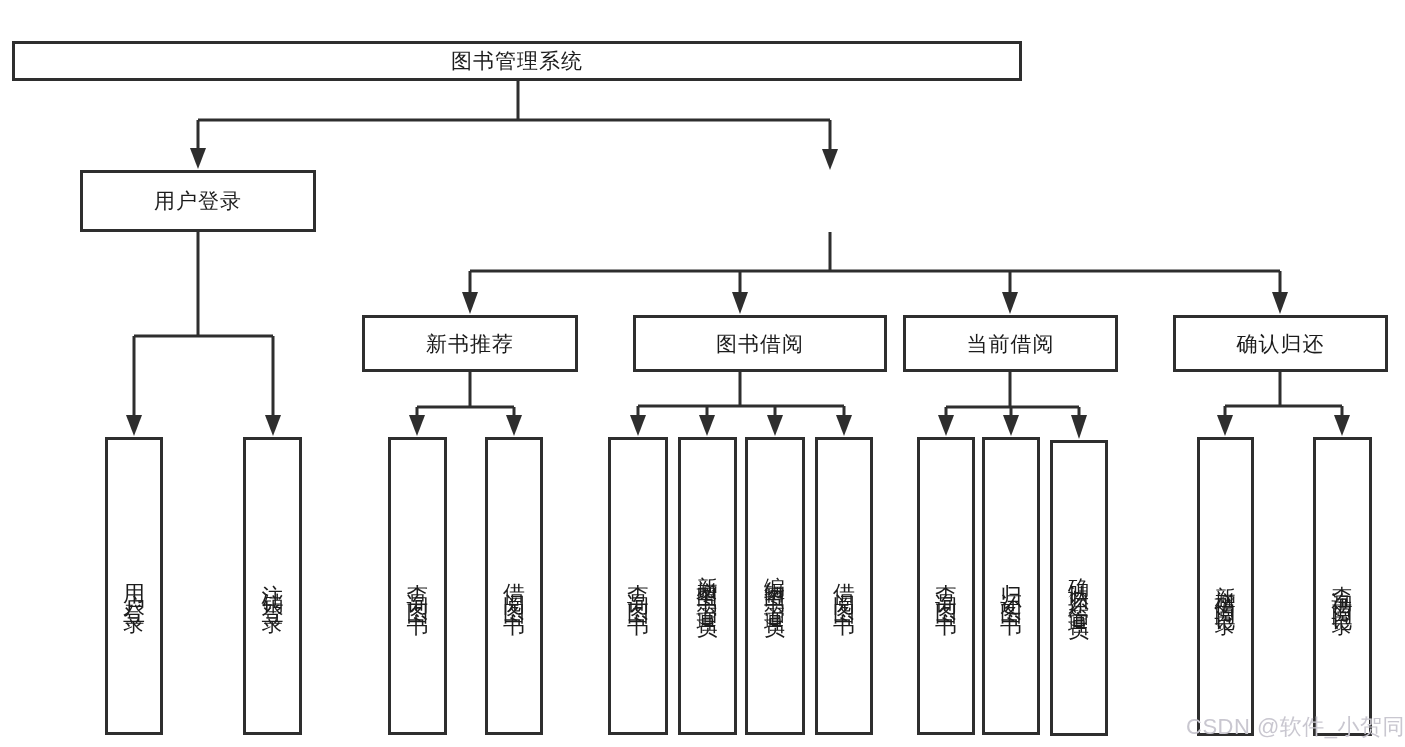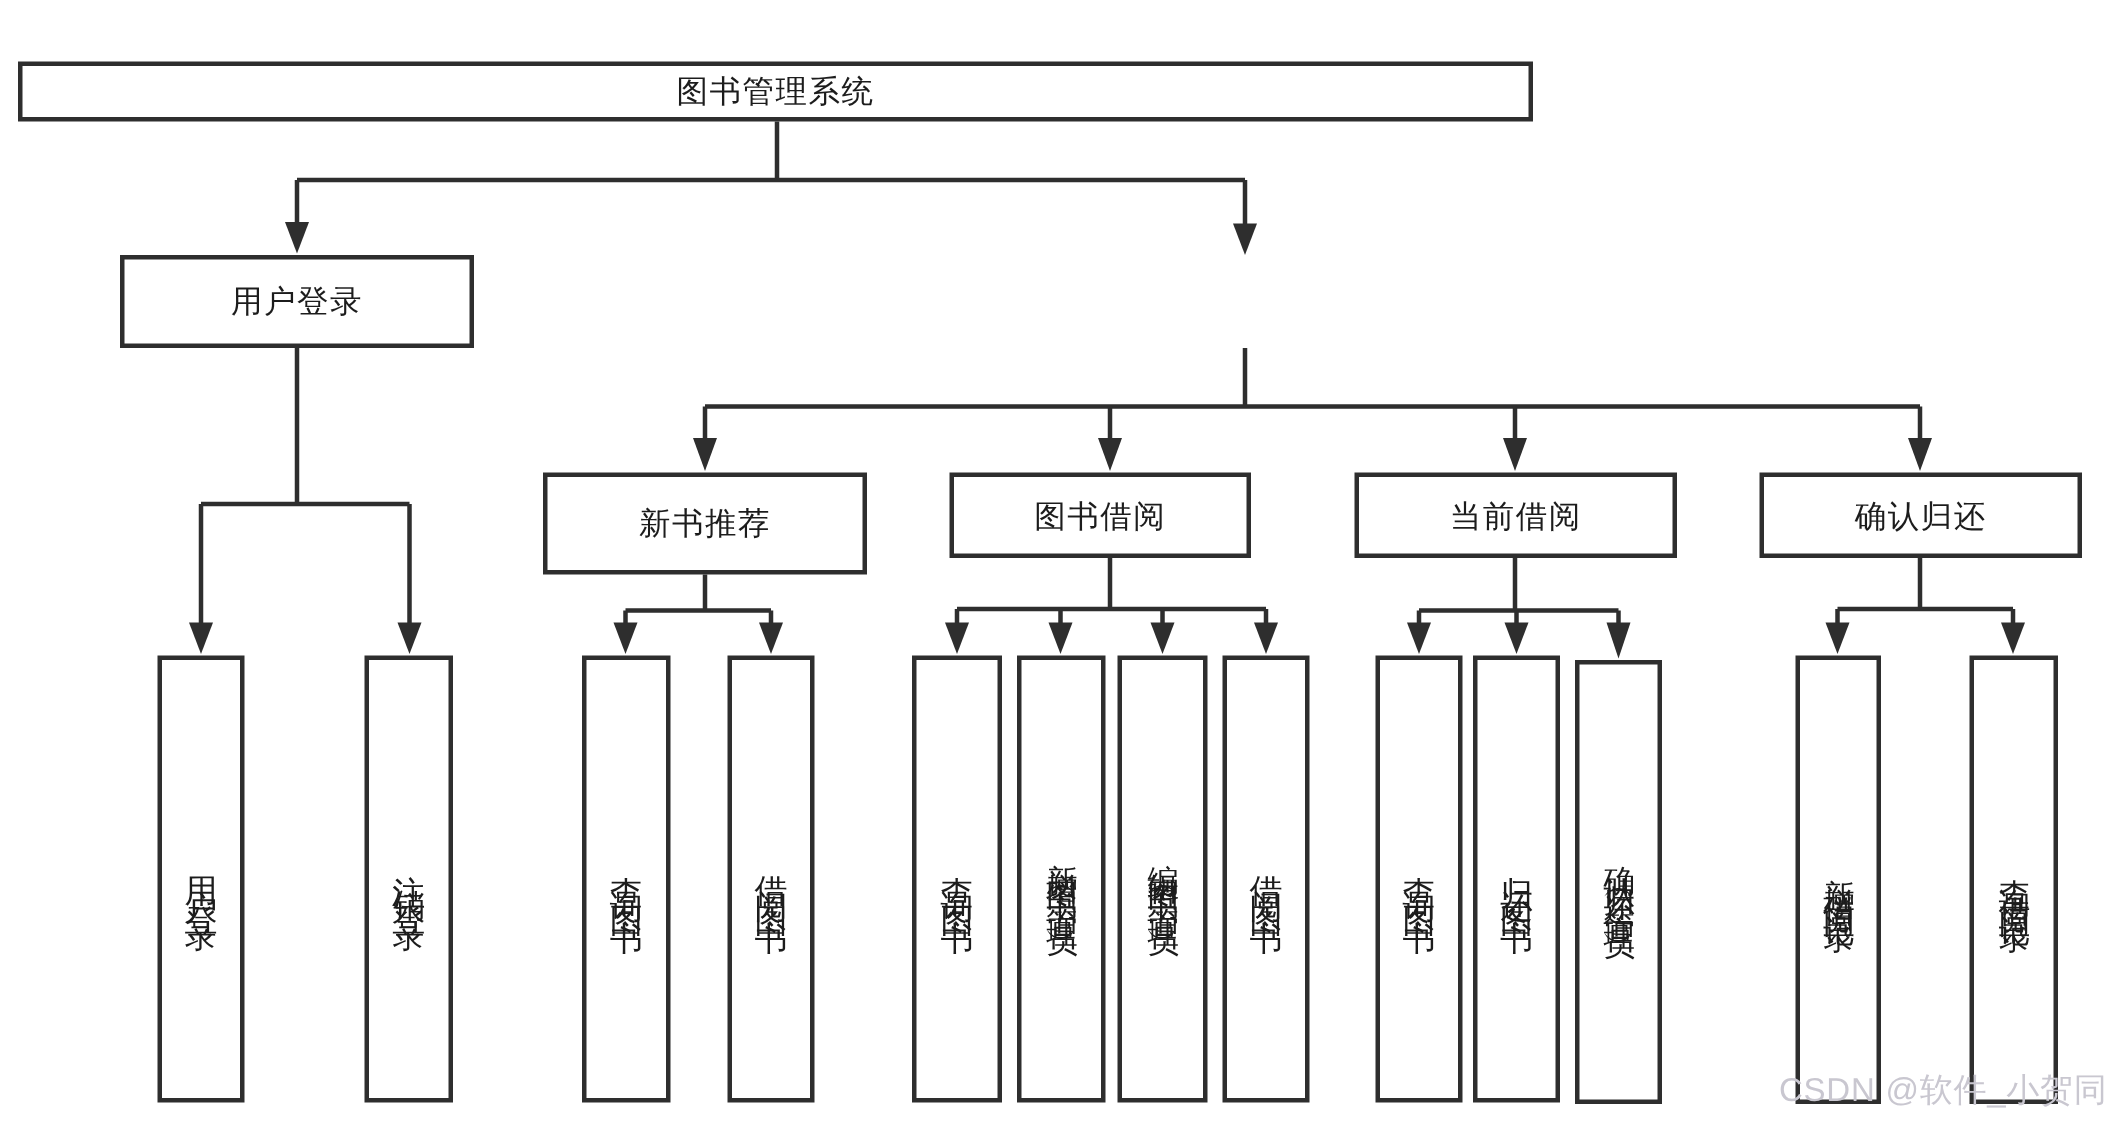--- a/index.html
+++ b/index.html
@@ -102,24 +102,24 @@
   </svg>
 
   <div class="node h" style="left:12px; top:13px; width:1010px; height:40px;margin-top:28px;">
     <span class="lbl">图书管理系统</span>
   </div>
 
   <div class="node h" style="left:80px; top:170px; width:236px; height:62px;">
     <span class="lbl">用户登录</span>
   </div>
 
-  <div class="node h" style="left:362px; top:315px; width:216px; height:68px;">
+  <div class="node h" style="left:362px; top:315px; width:216px; height:57px;">
     <span class="lbl">新书推荐</span>
   </div>
-  <div class="node h" style="left:633px; top:315px; width:201px; height:57px;">
+  <div class="node h" style="left:633px; top:315px; width:254px; height:57px;">
     <span class="lbl">图书借阅</span>
   </div>
   <div class="node h" style="left:903px; top:315px; width:215px; height:57px;text-align:right;">
     <span class="lbl">当前借阅</span>
   </div>
   <div class="node h" style="left:1173px; top:315px; width:215px; height:57px;">
     <span class="lbl">确认归还</span>
   </div>
 
   <div class="node v" style="left:105px; top:437px; width:58px; height:298px;">

